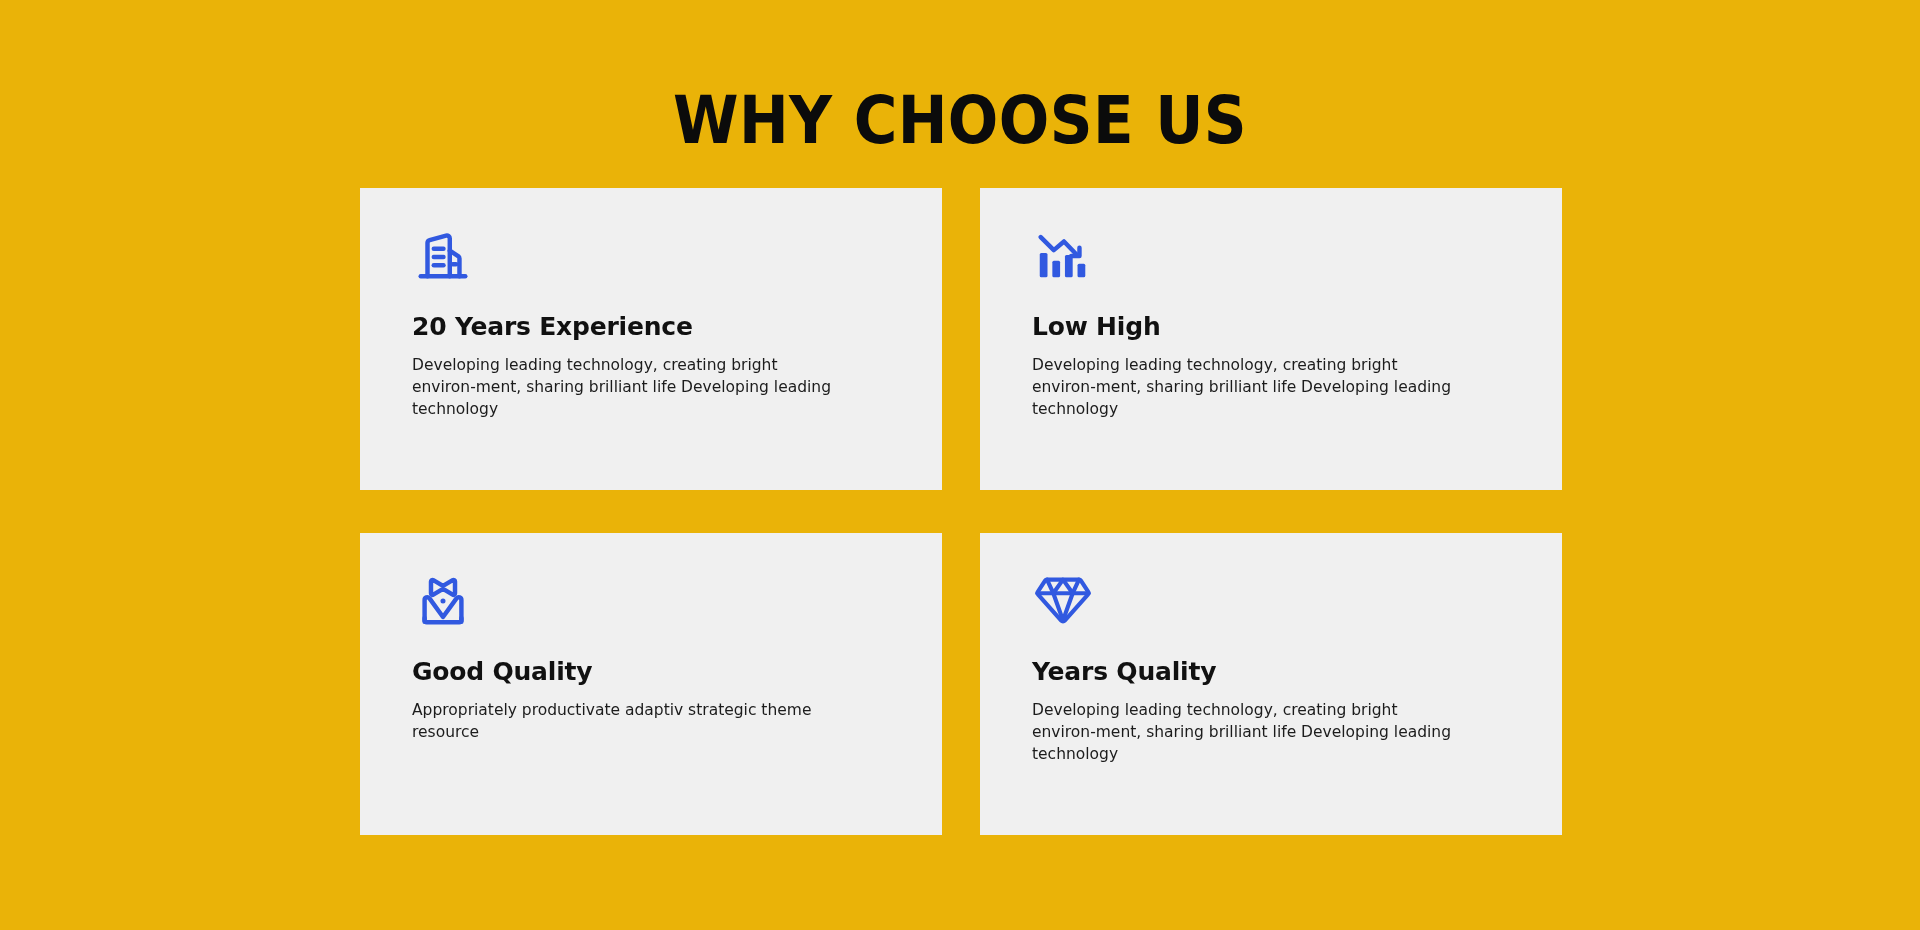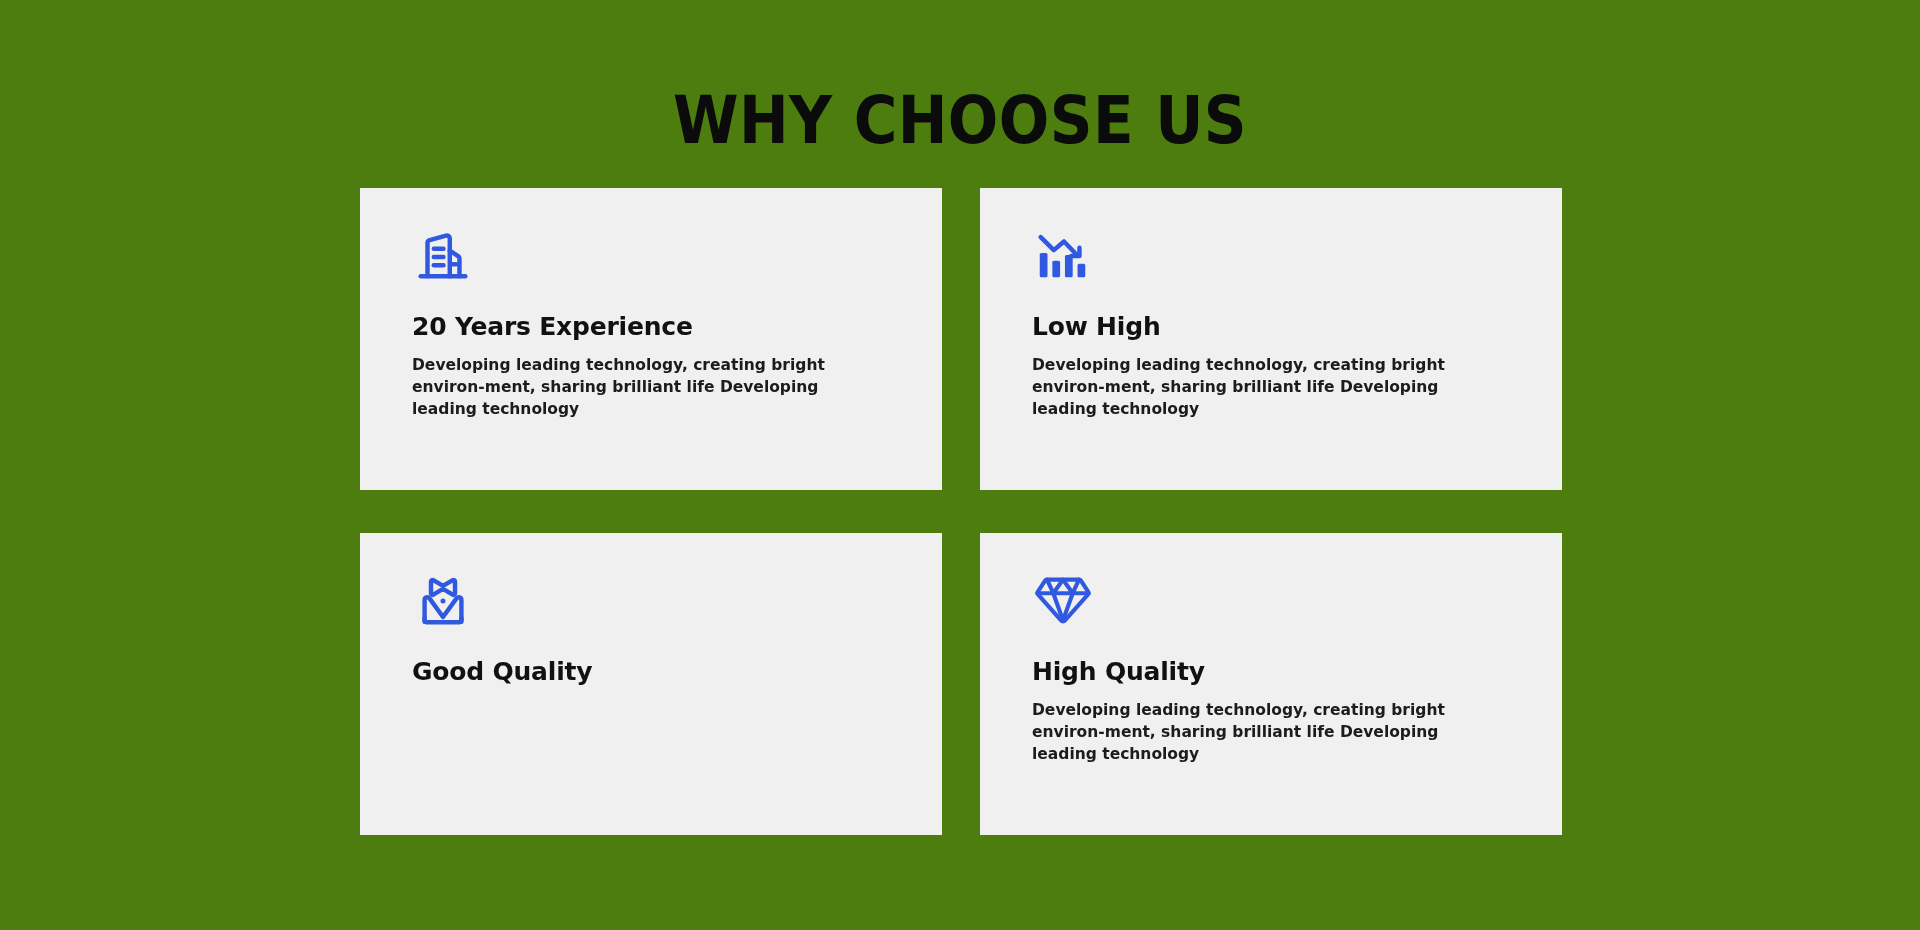--- a/index.html
+++ b/index.html
@@ -9,21 +9,21 @@
     height: 930px;
     background: #ffffff;
     font-family: "Liberation Sans", "DejaVu Sans", sans-serif;
     overflow: hidden;
   }
 
   .page {
     position: relative;
     width: 1920px;
     height: 930px;
-    background: #4d7c0f;
+    background: #eab308;
   }
 
   
   .section-title {
     position: absolute;
     top: 88px;
     left: 0;
     width: 1920px;
     text-align: center;
     font-family: "DejaVu Sans", "Liberation Sans", sans-serif;
@@ -76,21 +76,21 @@
     font-weight: 700;
     color: #111111;
     line-height: 1.1;
     letter-spacing: -0.2px;
     margin-bottom: 13px;
   }
 
   .card-desc {
     font-family: "DejaVu Sans", "Liberation Sans", sans-serif;
     font-size: 15.5px;
-    font-weight: 700;
+    font-weight: 400;
     color: #1c1c1c;
     line-height: 1.42;
     max-width: 430px;
   }
 </style>
 </head>
 <body>
 
 <div class="page">
 
@@ -132,29 +132,30 @@
     <div class="feature-card">
       <span class="card-icon">
         <svg viewBox="0 0 64 64" fill="none" stroke="currentColor" stroke-width="4.6" stroke-linecap="round" stroke-linejoin="round">
           <path d="M22 11.5a1.6 1.6 0 0 0-2.4 1.4v12.2a1.6 1.6 0 0 0 2.4 1.4L32 20.5l10 6a1.6 1.6 0 0 0 2.4-1.4V12.9A1.6 1.6 0 0 0 42 11.5L32 17.5z"></path>
           <path d="M13 54.5V32a2.8 2.8 0 0 1 4.9-1.9L32 49.5l14.1-19.4A2.8 2.8 0 0 1 51 32v22.5"></path>
           <path d="M13 50.5v2.2a2.2 2.2 0 0 0 2.2 2.2h33.6a2.2 2.2 0 0 0 2.2-2.2v-2.2"></path>
           <circle cx="32" cy="33" r="2.6" fill="currentColor" stroke="none"></circle>
         </svg>
       </span>
       <h3 class="card-title">Good Quality</h3>
+      <p class="card-desc">Appropriately productivate adaptiv strategic theme resource</p>
     </div>
 
     <div class="feature-card">
       <span class="card-icon">
         <svg viewBox="0 0 64 64" fill="none" stroke="currentColor" stroke-width="4.3" stroke-linecap="round" stroke-linejoin="round">
           <path d="M15.5 11h33a2.4 2.4 0 0 1 2 1.1l7.4 11.3a2.4 2.4 0 0 1-.25 3L33.8 53.4a2.4 2.4 0 0 1-3.6 0L6.35 26.4a2.4 2.4 0 0 1-.25-3l7.4-11.3a2.4 2.4 0 0 1 2-1.1z"></path>
           <path d="M5.6 25h52.8"></path>
           <path d="M15.5 11L22 25l10 28 10-28 6.5-14"></path>
           <path d="M22 25l10-14 10 14"></path>
         </svg>
       </span>
-      <h3 class="card-title">High Quality</h3>
+      <h3 class="card-title">Years Quality</h3>
       <p class="card-desc">Developing leading technology, creating bright environ-ment, sharing brilliant life Developing leading technology</p>
     </div>
 
   </div>
 </div>
 
 </body></html>

